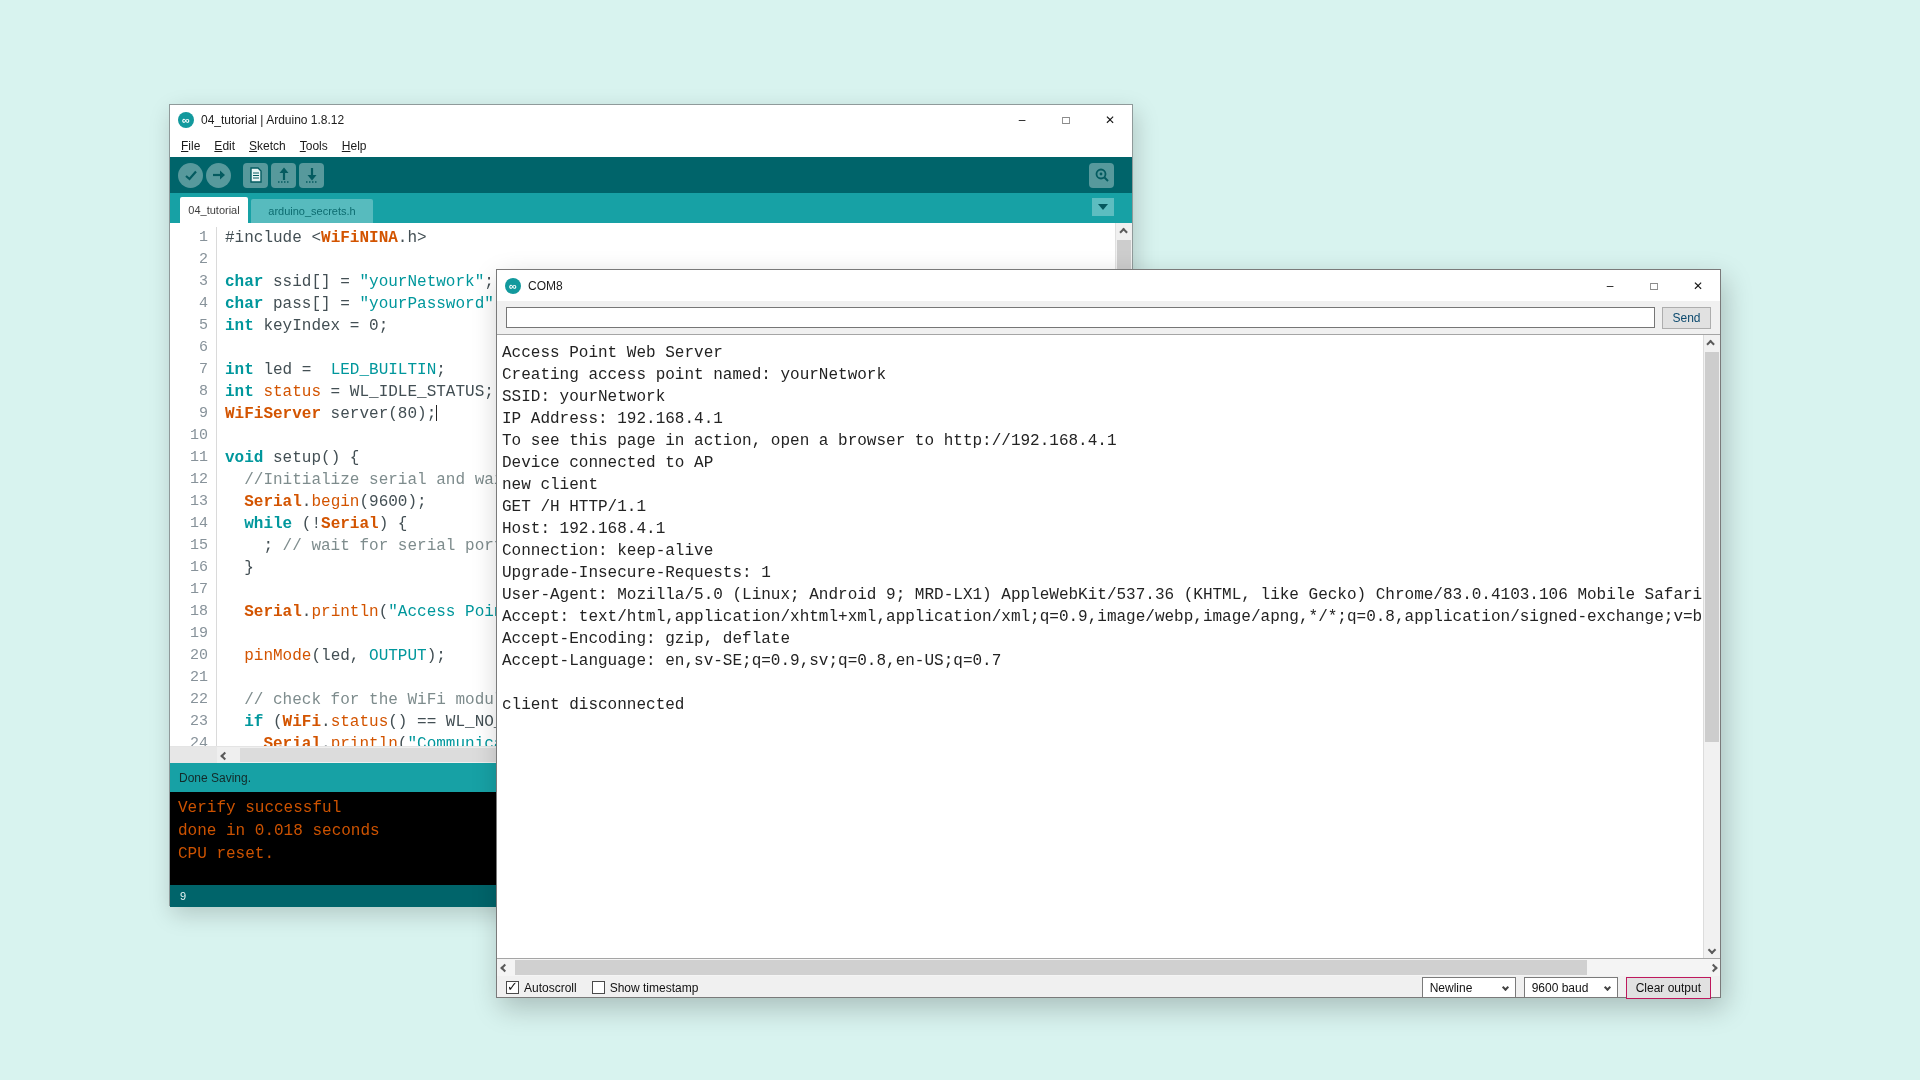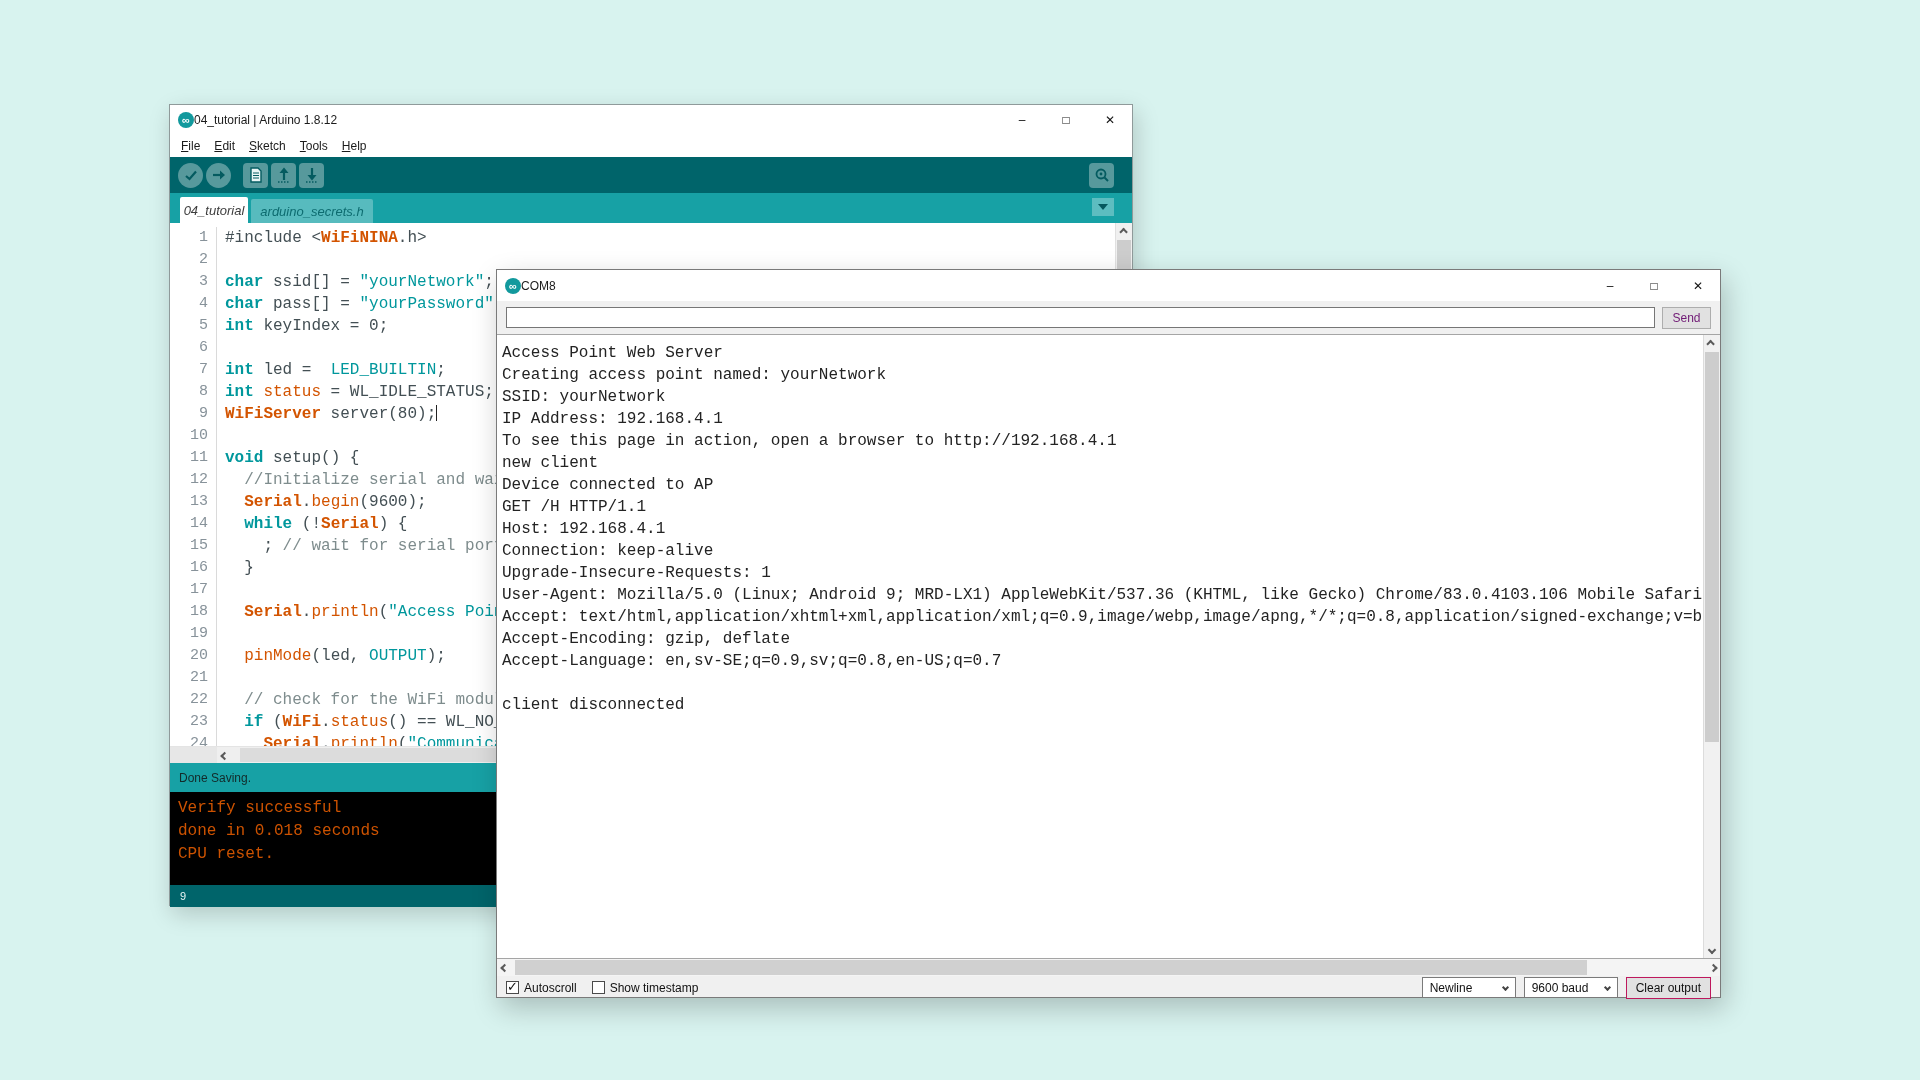--- a/index.html
+++ b/index.html
@@ -6,36 +6,36 @@
   html,body { width:1920px; height:1080px; overflow:hidden; }
   body { background:#d8f3ef; font-family:"Liberation Sans","DejaVu Sans",sans-serif; }
 
   .window { position:absolute; background:#fff; }
 
   
   #ide { left:169px; top:104px; width:964px; height:802px; border:1px solid #8f9a9a; box-shadow:3px 8px 22px rgba(0,0,0,.18); }
   .titlebar { height:29px; background:#fff; display:flex; align-items:center; padding-left:8px; }
   .app-logo { width:16px; height:16px; border-radius:50%; background:#12999d; color:#fff; font-size:11px; font-weight:bold;
               display:flex; align-items:center; justify-content:center; flex:0 0 16px; }
-  .title-text { font-size:12px; color:#1b1b1b; white-space:nowrap; }
+  .title-text { font-size:12px; color:#1b1b1b; margin-left:7px; white-space:nowrap; }
   .win-btns { margin-left:auto; display:flex; height:100%; }
   .win-btn { width:44px; height:100%; display:flex; align-items:center; justify-content:center; font-size:12px; color:#111; }
   .menubar { height:23px; background:#fff; display:flex; align-items:center; padding-left:4px; }
   .menu-item { font-size:12px; color:#1b1b1b; padding:0 7px; display:inline-block; }
   .menu-item::first-letter { text-decoration:underline; }
 
   .toolbar { height:36px; background:#00646a; display:flex; align-items:center; padding-left:8px; }
   .tb { width:25px; height:25px; border-radius:4px; background:rgba(255,255,255,.34); display:flex; align-items:center; justify-content:center; margin-right:3px; }
   .tb.round { border-radius:50%; }
   .tb.gap { margin-left:9px; }
   .tb svg { display:block; }
   .tb-right { margin-left:auto; margin-right:18px; }
 
   .tabbar { height:30px; background:#17a1a5; display:flex; align-items:flex-end; padding-left:10px; position:relative; }
-  .tab { display:flex; align-items:center; justify-content:center; font-size:13px; white-space:nowrap;font-style:italic; }
+  .tab { display:flex; align-items:center; justify-content:center; font-size:11px; white-space:nowrap; }
   .tab.active { width:68px; height:26px; background:#fff; color:#3d3d3d; border-radius:2px 2px 0 0; }
   .tab.inactive { width:122px; height:24px; background:rgba(255,255,255,.28); color:#0d6c70; margin-left:3px; border-radius:2px 2px 0 0; }
   .tab-dd { position:absolute; right:18px; top:5px; width:22px; height:18px; background:rgba(255,255,255,.30); display:flex; align-items:center; justify-content:center; }
   .tab-dd .tri { width:0; height:0; border-left:5px solid transparent; border-right:5px solid transparent; border-top:6px solid #05585e; }
 
   .code-area { position:relative; height:523px; background:#fff; overflow:hidden; padding-top:4px;
                font-family:"Liberation Mono","DejaVu Sans Mono",monospace; font-size:16px; line-height:22px; }
   .code-line { display:flex; height:22px; }
   .ln { flex:0 0 47px; text-align:right; padding-right:8px; color:#87929a; border-right:1px solid #dadada; font-size:15px; }
   .lt { white-space:pre; padding-left:8px; }
@@ -61,21 +61,21 @@
   .statusbar { height:29px; background:#17a1a5; display:flex; align-items:center; padding-left:9px; font-size:12px; color:#132a2a; }
   .console { height:93px; background:#000; padding:5px 8px; font-family:"Liberation Mono","DejaVu Sans Mono",monospace;
              font-size:16px; line-height:23px; color:#cc5200; overflow:hidden; }
   .bottom-strip { height:22px; background:#00646a; color:#e8f4f4; display:flex; align-items:center; padding-left:10px; font-size:11px; }
 
   
   #serial { left:496px; top:269px; width:1225px; height:729px; background:#f0f0f0; border:1px solid #7a7a7a; box-shadow:4px 10px 26px rgba(0,0,0,.22); }
   #serial .titlebar { height:31px; }
   .sm-input-row { height:33px; display:flex; align-items:center; padding:0 9px; background:#f0f0f0; }
   .sm-input { flex:1; height:21px; border:1px solid #767676; background:#fff; font-size:13px; padding:0 5px; outline:none; }
-  .sm-send { width:49px; height:22px; margin-left:7px; background:#e1e1e1; border:1px solid #adadad; font-size:12px; color:#701a75;
+  .sm-send { width:49px; height:22px; margin-left:7px; background:#e1e1e1; border:1px solid #adadad; font-size:12px; color:#0c4a6e;
              display:flex; align-items:center; justify-content:center; }
   .sm-output { position:relative; height:625px; background:#fff; border-top:1px solid #a5a5a5; border-bottom:1px solid #a5a5a5; }
   .sm-text { position:absolute; left:0; top:0; right:17px; bottom:0; overflow:hidden; padding:7px 0 0 5px;
              font-family:"Liberation Mono","DejaVu Sans Mono",monospace; font-size:16px; line-height:22px; color:#232323; }
   .sm-line { height:22px; white-space:pre; }
   .sm-output .v-scroll { background:#f1f1f1; border-left:1px solid #dcdcdc; }
   .sm-output .v-scroll .thumb { top:17px; height:390px; }
   .sm-output .sb-up { top:0; right:0; }
   .sm-output .sb-down { bottom:0; right:0; }
   .sm-hscroll { height:17px; background:#f4f4f4; position:relative; }
@@ -312,22 +312,22 @@
     <input class="sm-input" type="text" value="" style="">
     <span class="sm-send">Send</span>
   </div>
   <div class="sm-output">
     <div class="sm-text">
         <div class="sm-line">Access Point Web Server</div>
         <div class="sm-line">Creating access point named: yourNetwork</div>
         <div class="sm-line">SSID: yourNetwork</div>
         <div class="sm-line">IP Address: 192.168.4.1</div>
         <div class="sm-line">To see this page in action, open a browser to http://192.168.4.1</div>
+        <div class="sm-line">Device connected to AP</div>
         <div class="sm-line">new client</div>
-        <div class="sm-line">Device connected to AP</div>
         <div class="sm-line">GET /H HTTP/1.1</div>
         <div class="sm-line">Host: 192.168.4.1</div>
         <div class="sm-line">Connection: keep-alive</div>
         <div class="sm-line">Upgrade-Insecure-Requests: 1</div>
         <div class="sm-line">User-Agent: Mozilla/5.0 (Linux; Android 9; MRD-LX1) AppleWebKit/537.36 (KHTML, like Gecko) Chrome/83.0.4103.106 Mobile Safari/537.36</div>
         <div class="sm-line">Accept: text/html,application/xhtml+xml,application/xml;q=0.9,image/webp,image/apng,*/*;q=0.8,application/signed-exchange;v=b3;q=0.9</div>
         <div class="sm-line">Accept-Encoding: gzip, deflate</div>
         <div class="sm-line">Accept-Language: en,sv-SE;q=0.9,sv;q=0.8,en-US;q=0.7</div>
         <div class="sm-line"></div>
         <div class="sm-line">client disconnected</div>

